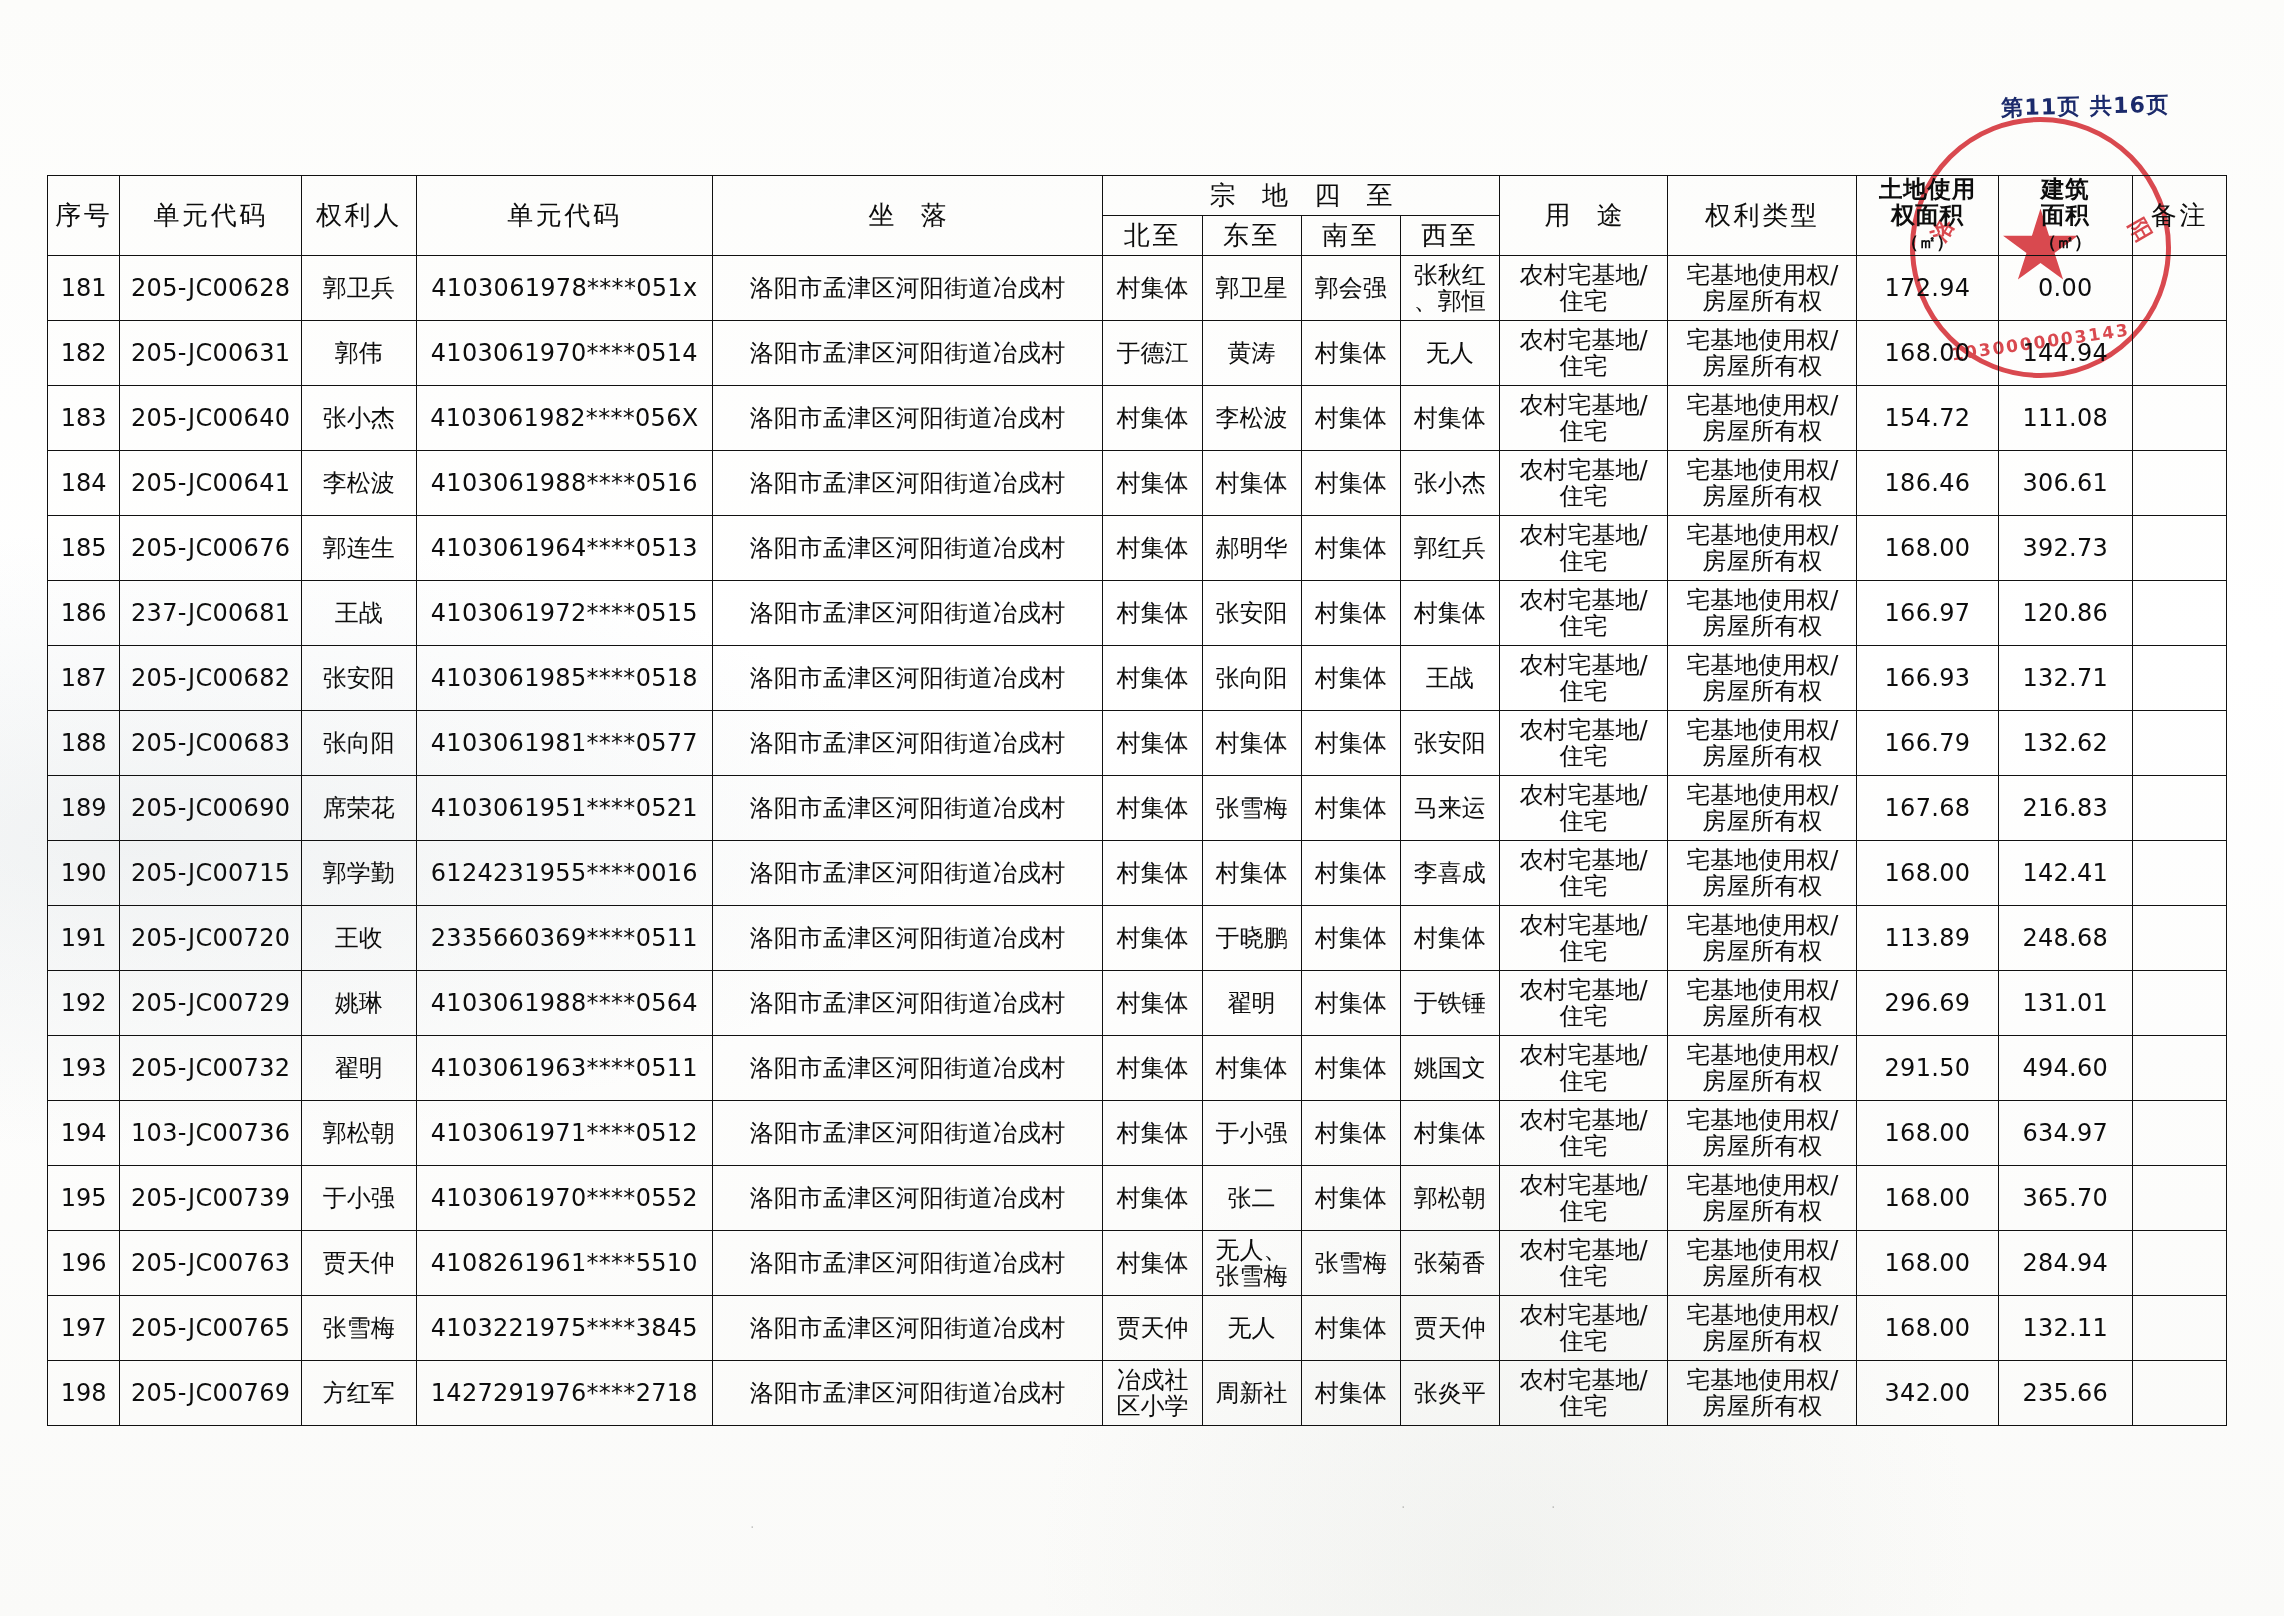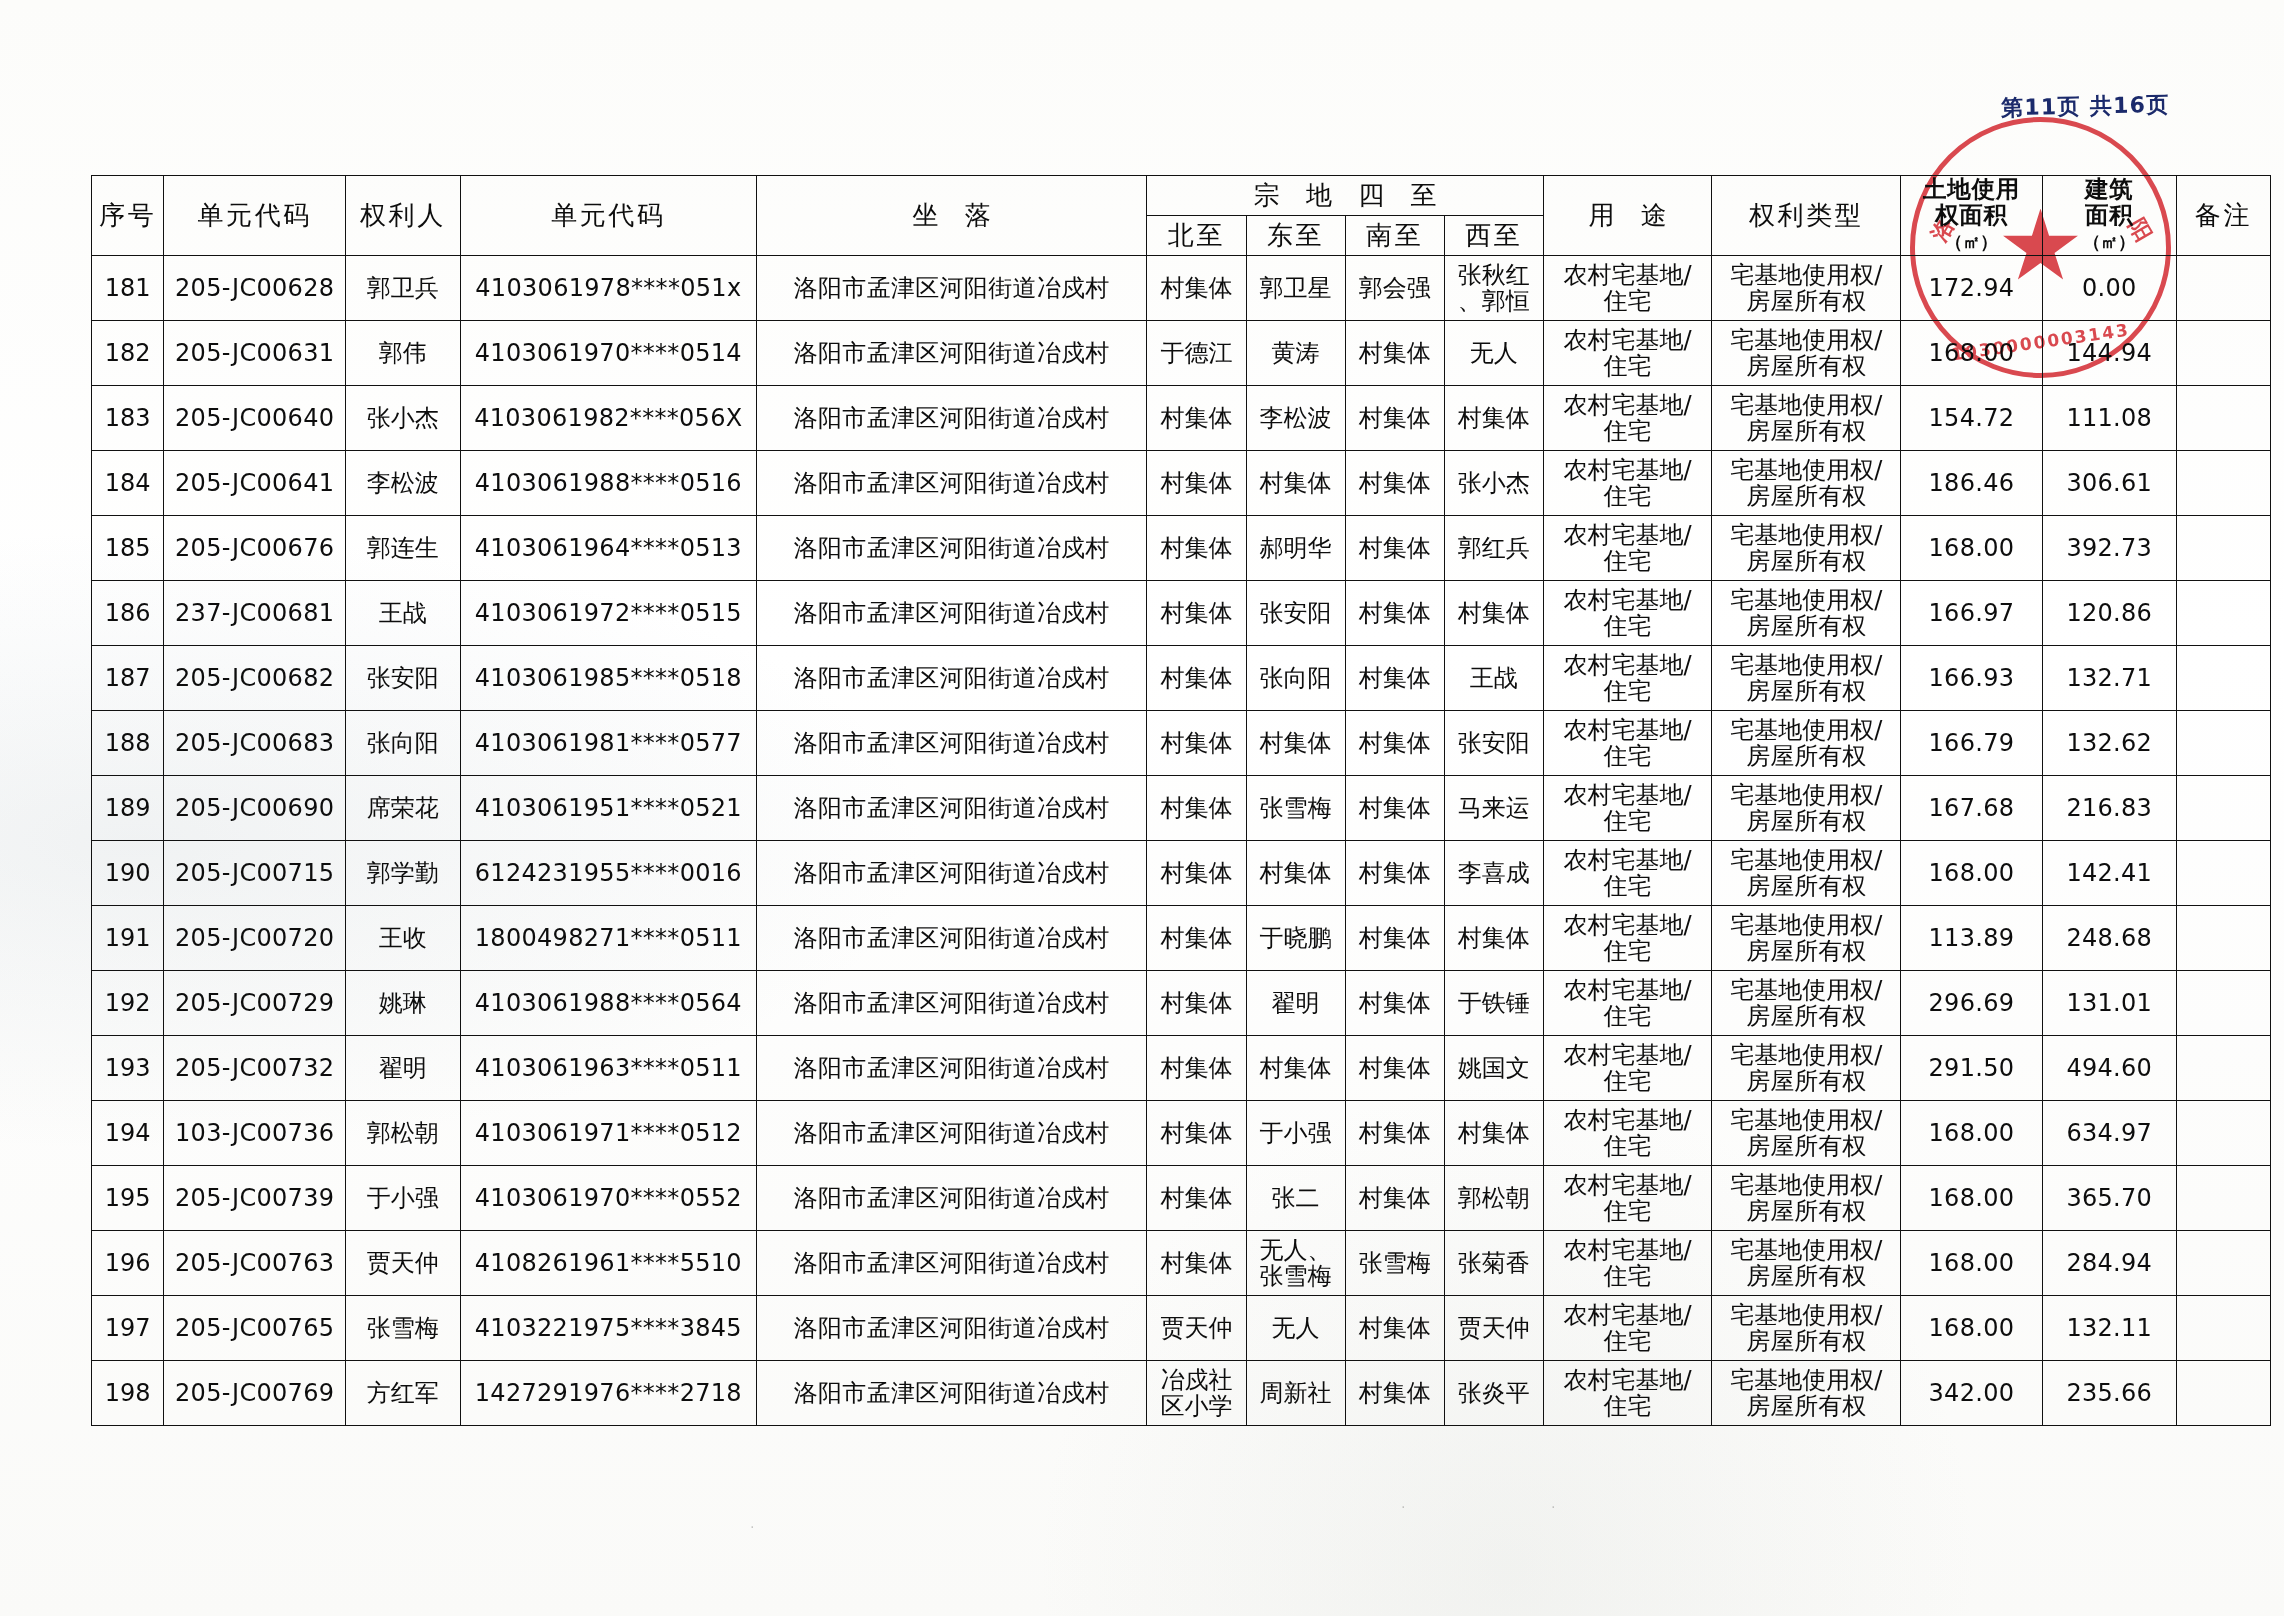--- a/index.html
+++ b/index.html
@@ -108,21 +108,20 @@
     position: absolute;
     left: 47px;
     top: 175px;
     width: 2180px;
   }
   table.reg {
     border-collapse: collapse;
     width: 100%;
     table-layout: fixed;
     background: transparent;
-    margin-left: 44px;
   }
   table.reg th, table.reg td {
     border: 1.3px solid #111;
     text-align: center;
     vertical-align: middle;
     font-family: "DejaVu Sans", "Liberation Sans", sans-serif;
     color: #0d0d0d;
     padding: 0;
   }
   table.reg th {
@@ -477,21 +476,21 @@
               <span>房屋所有权</span>
             </td>
             <td class="area">168.00</td>
             <td class="area">142.41</td>
             <td class="remark"></td>
           </tr>
           <tr>
             <td>191</td>
             <td class="code">205-JC00720</td>
             <td>王收</td>
-            <td class="idnum">1800498271****0511</td>
+            <td class="idnum">2335660369****0511</td>
             <td class="addr">洛阳市孟津区河阳街道冶戍村</td>
             <td>村集体</td>
             <td>于晓鹏</td>
             <td>村集体</td>
             <td>村集体</td>
             <td class="two-line-cell">
               <span>农村宅基地/</span>
               <span>住宅</span>
             </td>
             <td class="two-line-cell">

